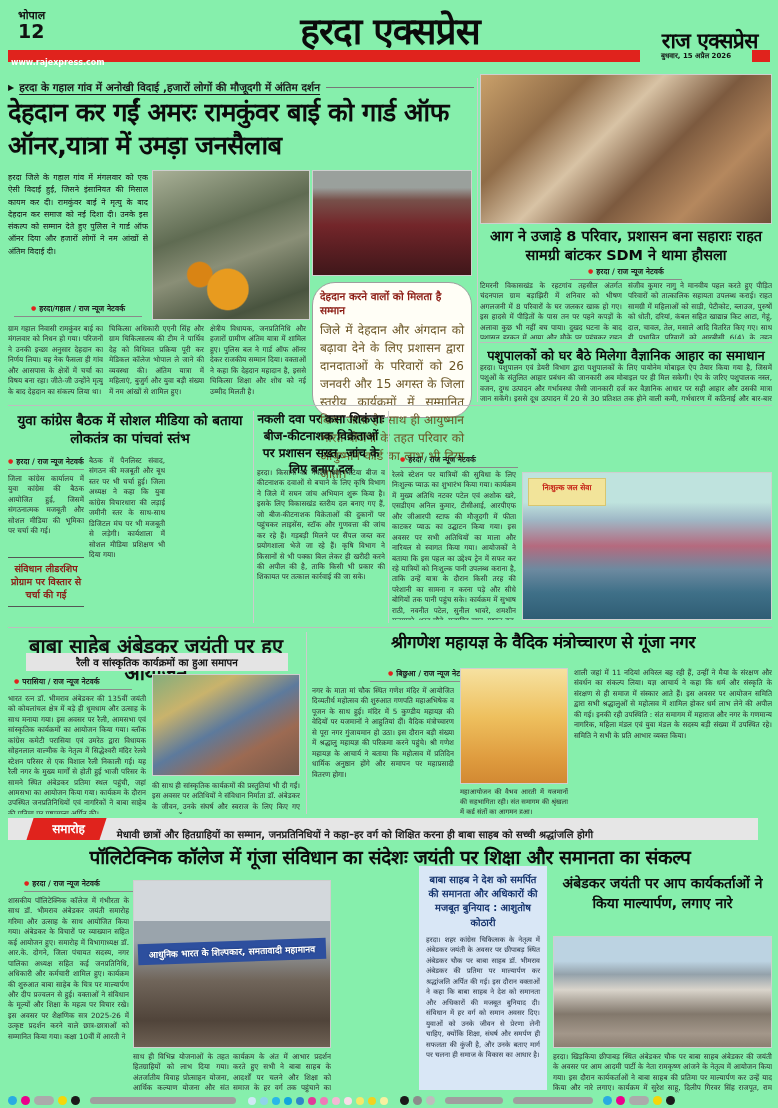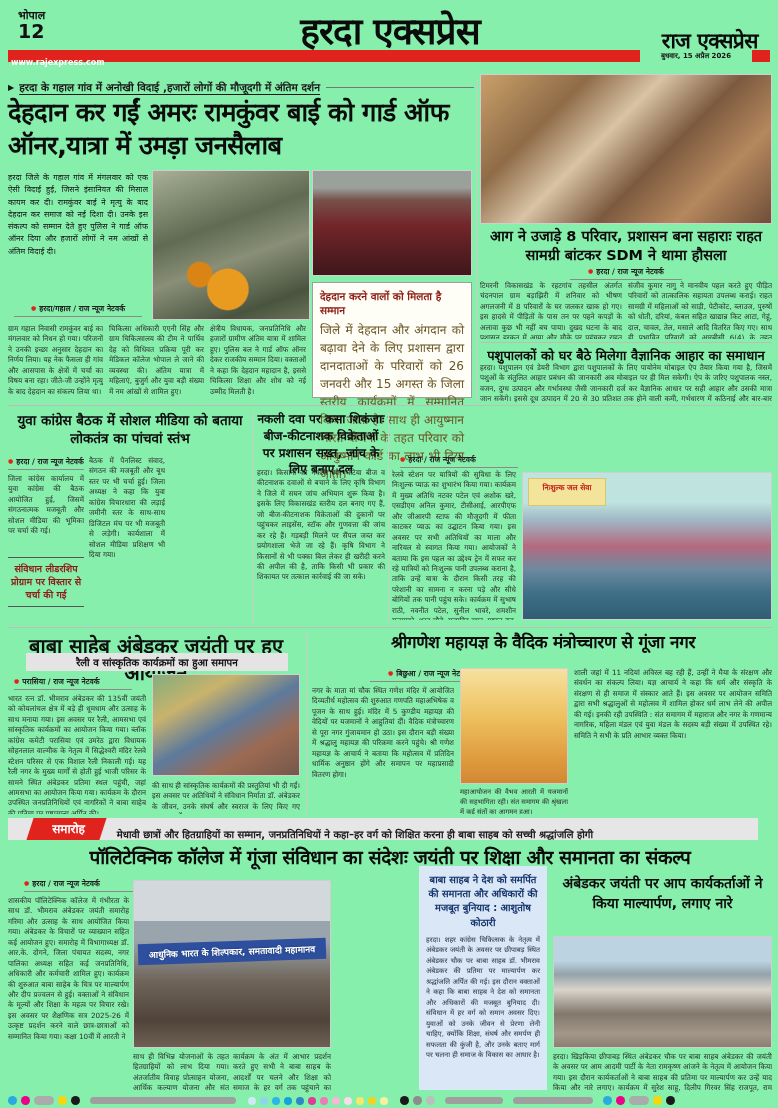--- a/index.html
+++ b/index.html
@@ -71,21 +71,21 @@
     <span style="flex:1;border-bottom:1px solid #777;margin-left:6px;"></span>
   </div>
   <div class="abs" style="left:8px;top:96px;width:466px;font-size:25.5px;font-weight:800;line-height:1.3;letter-spacing:-0.5px;color:#0c0c0c;">देहदान कर गईं अमरः रामकुंवर बाई को गार्ड ऑफ ऑनर,यात्रा में उमड़ा जनसैलाब</div>
 
   <div class="abs" style="left:8px;top:172px;width:140px;height:128px;font-size:7.9px;line-height:1.55;text-align:justify;color:#161616;overflow:hidden;">हरदा जिले के गहाल गांव में मंगलवार को एक ऐसी विदाई हुई, जिसने इंसानियत की मिसाल कायम कर दी। रामकुंवर बाई ने मृत्यु के बाद देहदान कर समाज को नई दिशा दी। उनके इस संकल्प को सम्मान देते हुए पुलिस ने गार्ड ऑफ ऑनर दिया और हजारों लोगों ने नम आंखों से अंतिम विदाई दी।</div>
   <div class="abs byline center" style="left:14px;top:303px;width:128px;"><span class="bullet">●</span><span>हरदा/गहाल / राज न्यूज नेटवर्क</span></div>
 
   <div class="photo ph-garland" style="left:152px;top:170px;width:158px;height:150px;"></div>
   <div class="photo ph-portrait" style="left:312px;top:170px;width:160px;height:106px;"></div>
 
-  <div class="abs infobox" style="left:312px;top:282px;width:160px;height:116px;">
+  <div class="abs infobox" style="left:312px;top:282px;width:160px;height:136px;border-radius:23px;">
     <div class="t">देहदान करने वालों को मिलता है सम्मान</div>
     <div class="b">जिले में देहदान और अंगदान को बढ़ावा देने के लिए प्रशासन द्वारा दानदाताओं के परिवारों को 26 जनवरी और 15 अगस्त के जिला स्तरीय कार्यक्रमों में सम्मानित किया जाता है। साथ ही आयुष्मान भारत योजना के तहत परिवार को आयुष्मान कार्ड का लाभ भी दिया जाता।</div>
   </div>
 
   <div class="abs bt" style="left:8px;top:324px;width:95px;height:76px;">ग्राम गहाल निवासी रामकुंवर बाई का मंगलवार को निधन हो गया। परिजनों ने उनकी इच्छा अनुसार देहदान का निर्णय लिया। यह नेक फैसला ही गांव और आसपास के क्षेत्रों में चर्चा का विषय बना रहा। जीते-जी उन्होंने मृत्यु के बाद देहदान का संकल्प लिया था।</div>
   <div class="abs bt" style="left:109px;top:324px;width:95px;height:76px;">चिकित्सा अधिकारी एएनी सिंह और ग्राम चिकित्सालय की टीम ने पार्थिव देह को विधिवत प्रक्रिया पूरी कर मेडिकल कॉलेज भोपाल ले जाने की व्यवस्था की। अंतिम यात्रा में महिलाएं, बुजुर्ग और युवा बड़ी संख्या में नम आंखों से शामिल हुए।</div>
   <div class="abs bt" style="left:210px;top:324px;width:96px;height:76px;">क्षेत्रीय विधायक, जनप्रतिनिधि और हजारों ग्रामीण अंतिम यात्रा में शामिल हुए। पुलिस बल ने गार्ड ऑफ ऑनर देकर राजकीय सम्मान दिया। वक्ताओं ने कहा कि देहदान महादान है, इससे चिकित्सा शिक्षा और शोध को नई उम्मीद मिलती है।</div>
 
   <div class="vline" style="left:477px;top:78px;height:324px;"></div>
 

